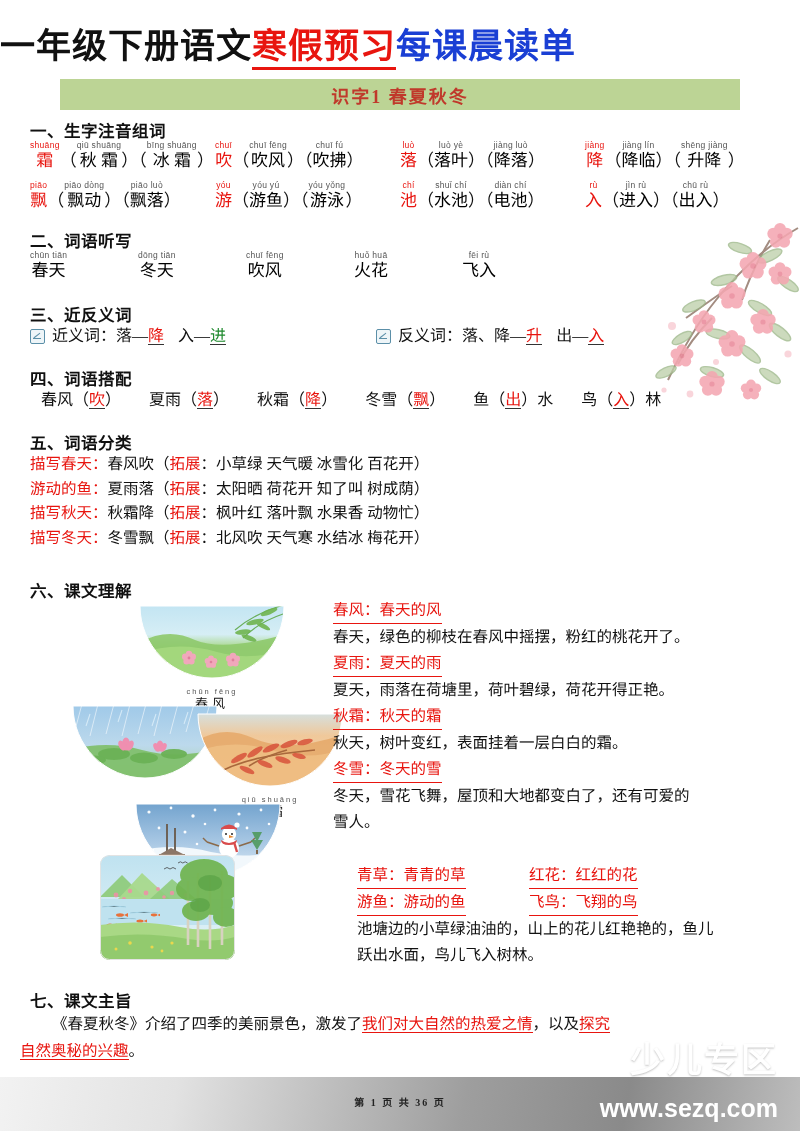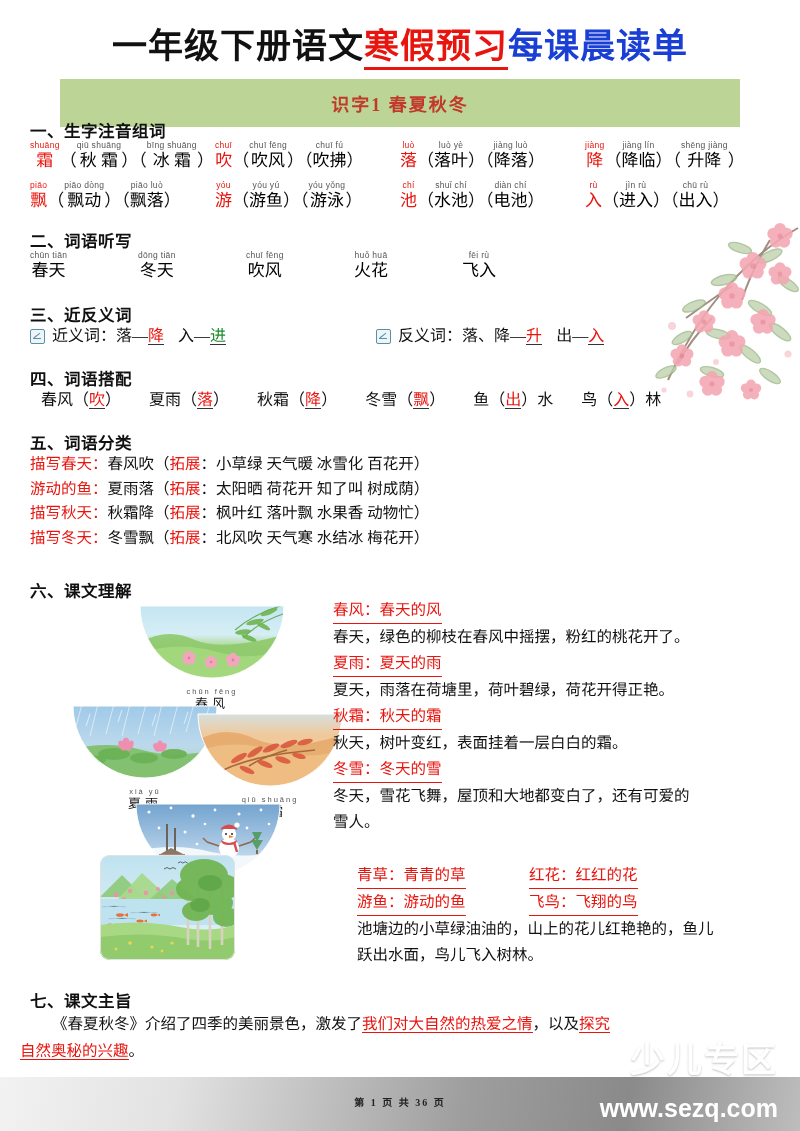--- a/index.html
+++ b/index.html
@@ -9,33 +9,33 @@
     font-family:"Liberation Serif","DejaVu Serif",serif;
     position:relative; overflow:hidden;
     -webkit-font-smoothing:antialiased;
   }
   .page{position:relative;width:800px;height:1131px;overflow:hidden;background:#fff;}
 
   
   .blossom{position:absolute;right:0;top:222px;width:180px;height:190px;pointer-events:none;z-index:1;opacity:.95;}
 
   
-  .title-wrap{position:absolute;top:24px;left:0;width:800px;text-align:center;z-index:3;}
+  .title-wrap{position:absolute;top:24px;left:0;width:800px;text-align:left;z-index:3;}
   .title{
     font-family:"Liberation Serif","DejaVu Serif",serif;
     font-weight:bold;font-size:35px;letter-spacing:1px;white-space:nowrap;
     line-height:46px;
   }
   .t-black{color:#111;}
   .t-red{color:#e8150f;border-bottom:3px solid #e8150f;padding-bottom:1px;}
   .t-blue{color:#1a3fd4;}
 
   
   .lesson-bar{
-    position:absolute;top:79px;left:60px;width:680px;height:48px;
+    position:absolute;top:79px;left:60px;width:680px;height:31px;
     background:#bcd495;z-index:3;
     display:flex;align-items:center;justify-content:center;
   }
   .lesson-bar .lbl{
     color:#c0392b;font-weight:bold;font-size:18px;letter-spacing:2px;
     font-family:"Liberation Serif","DejaVu Serif",serif;
   }
 
   
   .sec-h{
@@ -549,24 +549,20 @@
           </g>
           <g stroke="#dff0fa" stroke-width="1.1" opacity=".8">
             <path d="M20 14 L16 26"></path>
               <path d="M52 10 L48 22"></path>
               <path d="M86 14 L82 26"></path>
               <path d="M118 12 L114 24"></path>
           </g>
         </g>
         <path d="M75 78 A72 72 0 0 0 147 6 L3 6 A72 72 0 0 0 75 78 Z" fill="none" stroke="#ffffff" stroke-width="1"></path>
       </svg>
-      <div class="fan-cap">
-        <div class="py">xià yǔ</div>
-        <div class="hz">夏雨</div>
-      </div>
     </div>
 
     <div class="fan-block" style="left:110px;top:108px;">
       <svg width="150" height="82" viewBox="0 0 150 82">
         <defs>
           <clipPath id="fanAu">
               <path d="M75 78 A72 72 0 0 0 147 6 L3 6 A72 72 0 0 0 75 78 Z"></path>
             </clipPath>
           <linearGradient id="auG" x1="0" y1="0" x2="0" y2="1">
             <stop offset="0%" stop-color="#cfe6f0"></stop>

